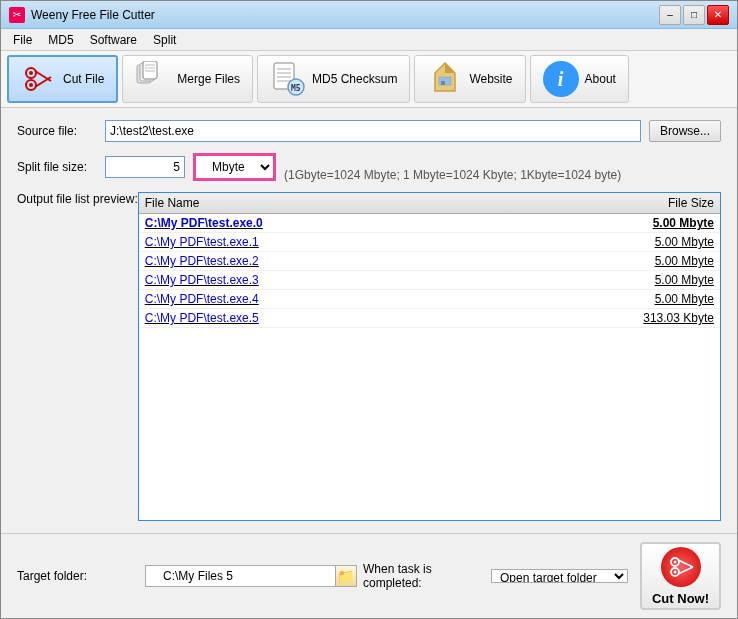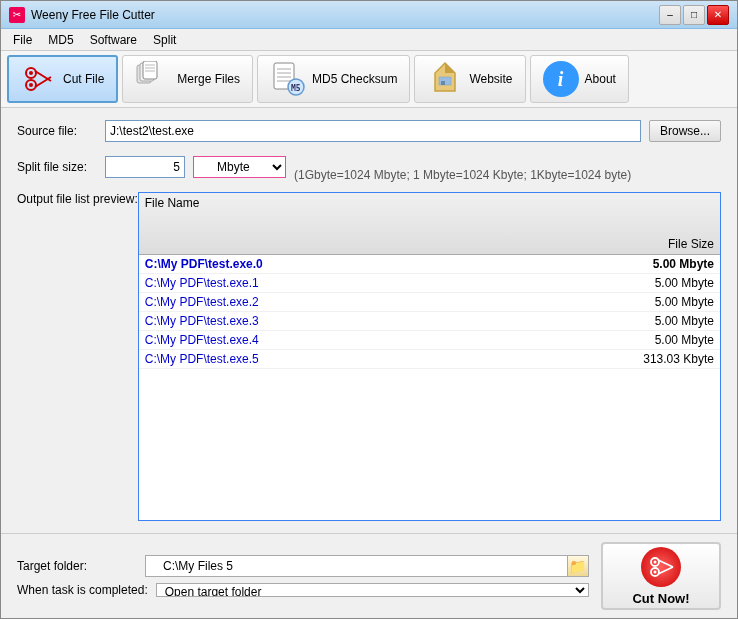--- a/index.html
+++ b/index.html
@@ -157,25 +157,25 @@
     .split-size-input {
       width: 80px;
       height: 22px;
       border: 1px solid #7099c5;
       padding: 0 4px;
       font-size: 12px;
       text-align: right;
       background: white;
     }
     .split-unit-select {
-      height: 22px;
-      border: 1px solid #ec4899;
+      height: 28px;
+      border: 3px solid #ec4899;
       background: white;
       font-size: 12px;
-      padding: 0 19px;
+      padding: 0 12px;
     }
     .split-hint {
       font-size: 12px;
       color: #555;
       margin-top: 16px;
     }
     .preview-section {
       flex: 1;
       display: flex;
       flex-direction: row;
@@ -201,25 +201,25 @@
       font-size: 12px;
       color: #000;
       font-weight: normal;
     }
     .table-header-cell.name {
       flex: 1;
     }
     .table-header-cell.size {
       width: 120px;
       text-align: right;
-      margin-top: 41px;
     }
     .table-body {
       height: 230px;
       overflow-y: auto;
+      text-decoration: underline;
     }
     .table-row {
       display: flex;
       padding: 2px 6px;
       border-bottom: 1px solid #f0f0f0;
     }
     .table-row.bold-row {
       font-weight: bold;
     }
     .table-cell {
@@ -241,21 +241,21 @@
       background: #f0f0f0;
       border-top: 1px solid #ccc;
       padding: 8px 16px;
       display: flex;
       align-items: center;
       gap: 12px;
     }
     .bottom-left {
       flex: 1;
       display: flex;
-      flex-direction: column;
+      flex-direction: row;
       gap: 6px;
     }
     .bottom-row {
       display: flex;
       align-items: center;
       gap: 8px;
     }
     .bottom-label {
       font-size: 12px;
       color: #000;

